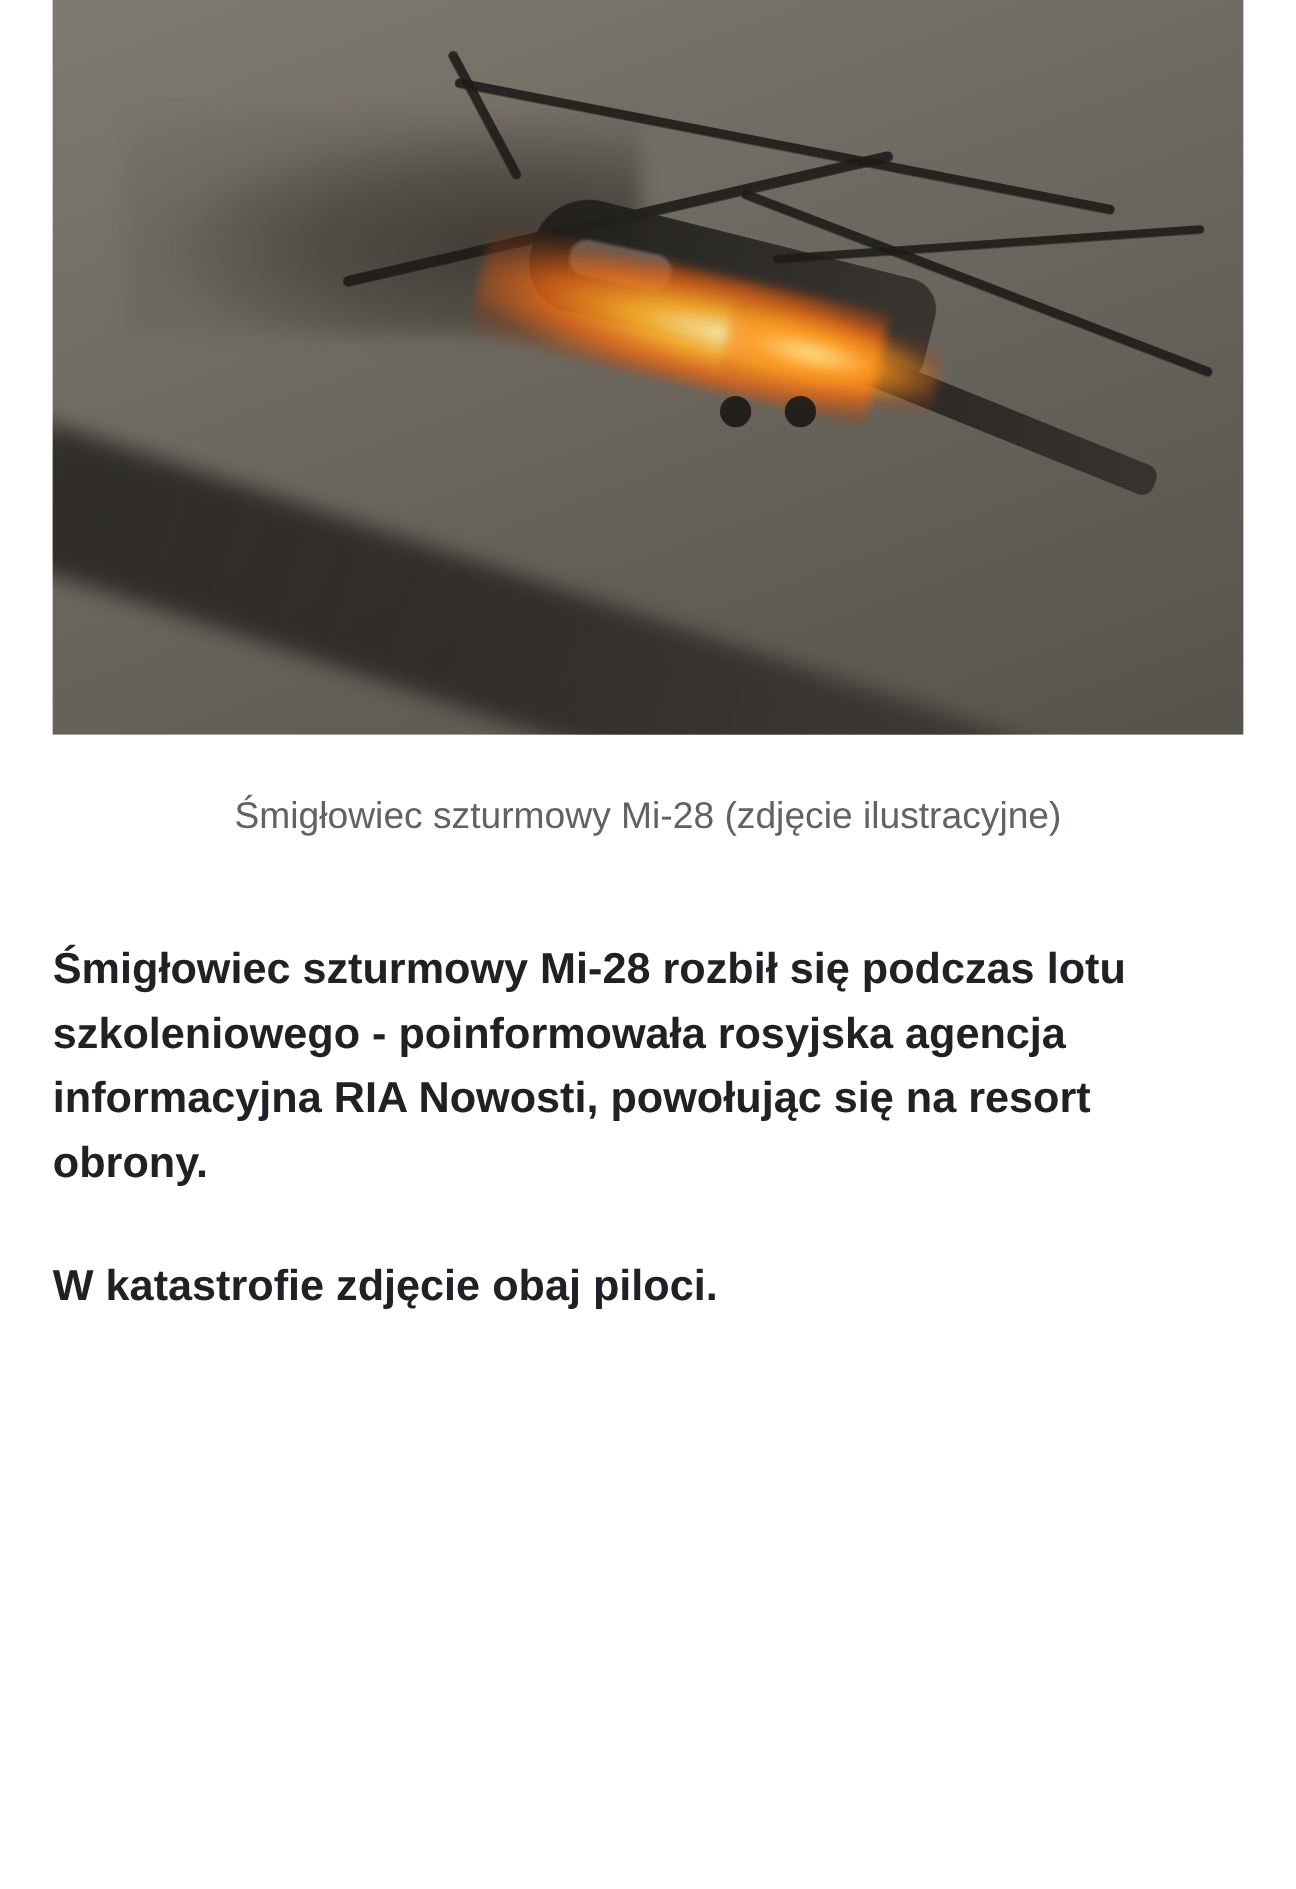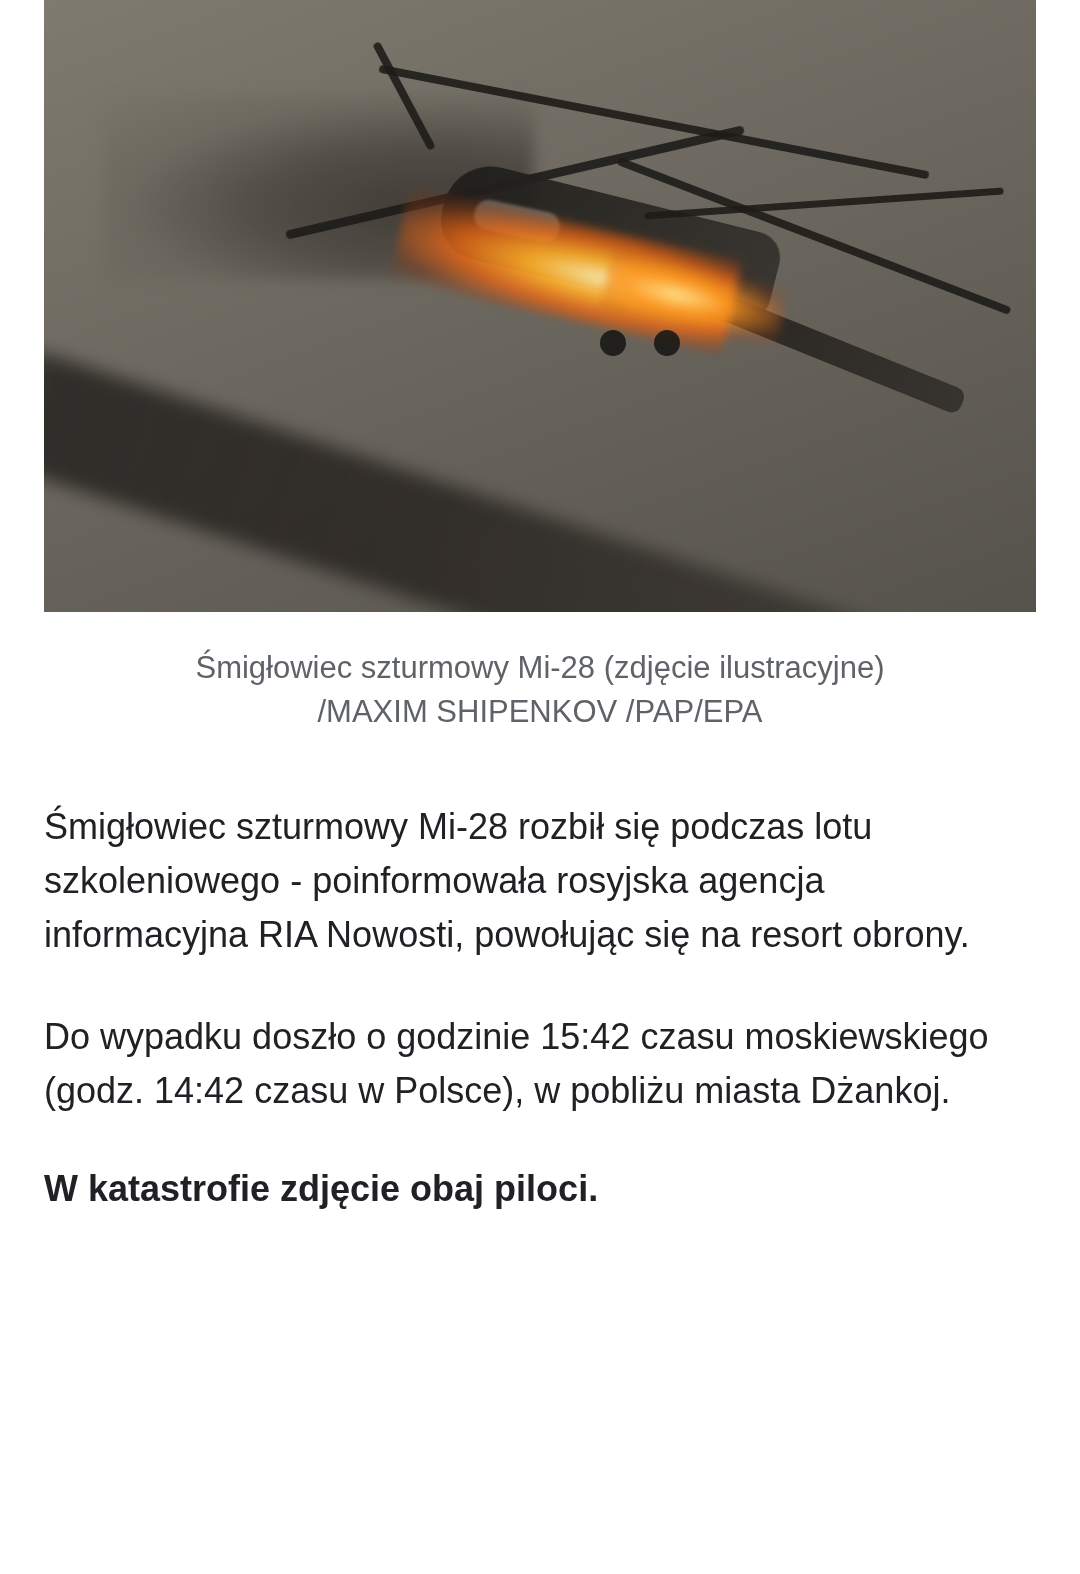--- a/index.html
+++ b/index.html
@@ -150,38 +150,39 @@
     top: 206px;
     width: 86px;
     height: 30px;
     background: rgba(150,148,140,0.55);
     border-radius: 14px;
     transform: rotate(12deg);
     filter: blur(1.5px);
   }
 
   .caption {
-    margin: 0;
+    margin: 12px;
     padding: 34px 44px 0 44px;
     font-size: 31px;
     line-height: 1.42;
     color: #5f6368;
     text-align: center;
   }
   .caption .credit { display: block; }
 
   
   .body {
     padding: 66px 44px 20px 44px;
   }
   .body p {
     margin: 0 0 44px 0;
     font-size: 36px;
     line-height: 1.5;
     color: #202124;
+    font-weight: bold;
   }
   .body p.lead {
     margin-bottom: 48px;
   }
   .body p.strong {
     font-weight: bold;
     margin-bottom: 0;
   }
 </style>
 </head>
@@ -203,23 +204,21 @@
       <div class="rotor r5"></div>
       <div class="flame"></div>
       <div class="flame tip"></div>
       <div class="wheels">
         <span></span>
           <span></span>
       </div>
     </div>
     <figcaption class="caption">
       <span>Śmigłowiec szturmowy Mi-28 (zdjęcie ilustracyjne)</span>
-      <span class="credit">/MAXIM SHIPENKOV /PAP/EPA</span>
     </figcaption>
   </figure>
 
   <div class="body">
     <p class="lead">Śmigłowiec szturmowy Mi-28 rozbił się podczas lotu szkoleniowego - poinformowała rosyjska agencja informacyjna RIA Nowosti, powołując się na resort obrony.</p>
-    <p>Do wypadku doszło o godzinie 15:42 czasu moskiewskiego (godz. 14:42 czasu w Polsce), w pobliżu miasta Dżankoj.</p>
     <p class="strong">W katastrofie zdjęcie obaj piloci.</p>
   </div>
 
 </div>
 
 </body></html>

